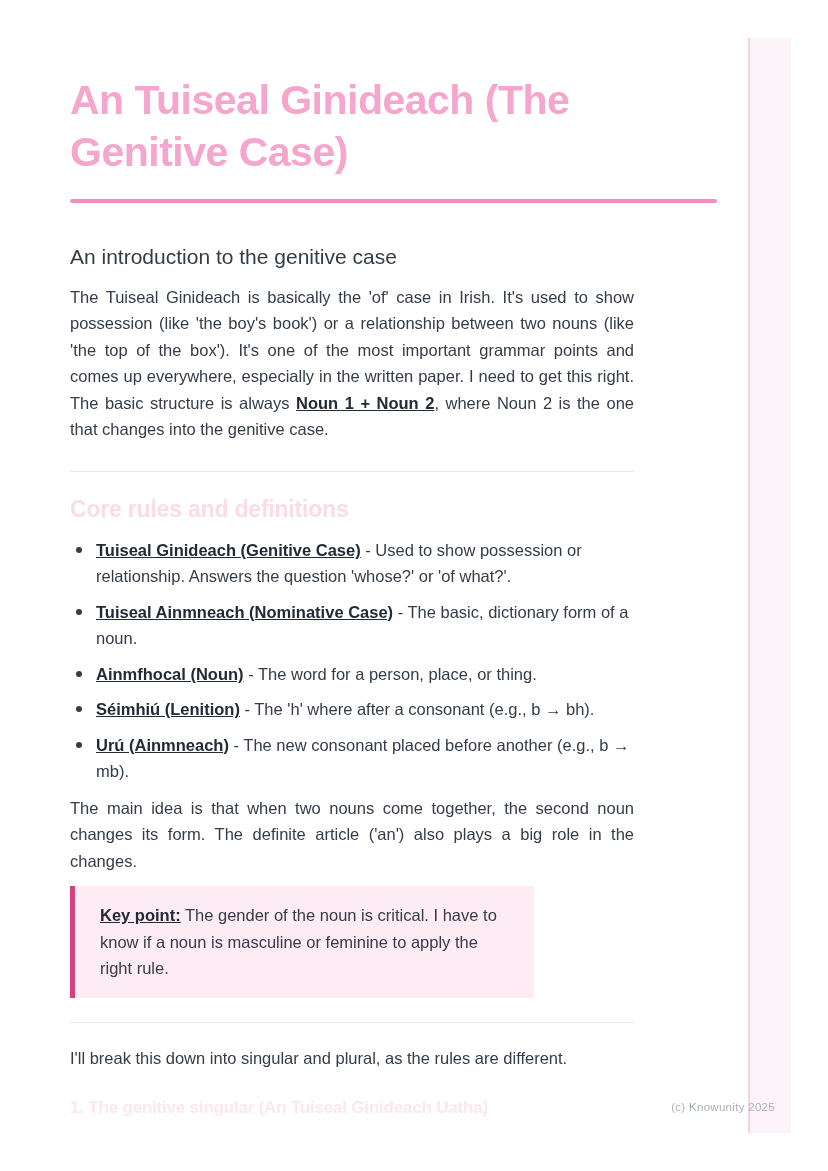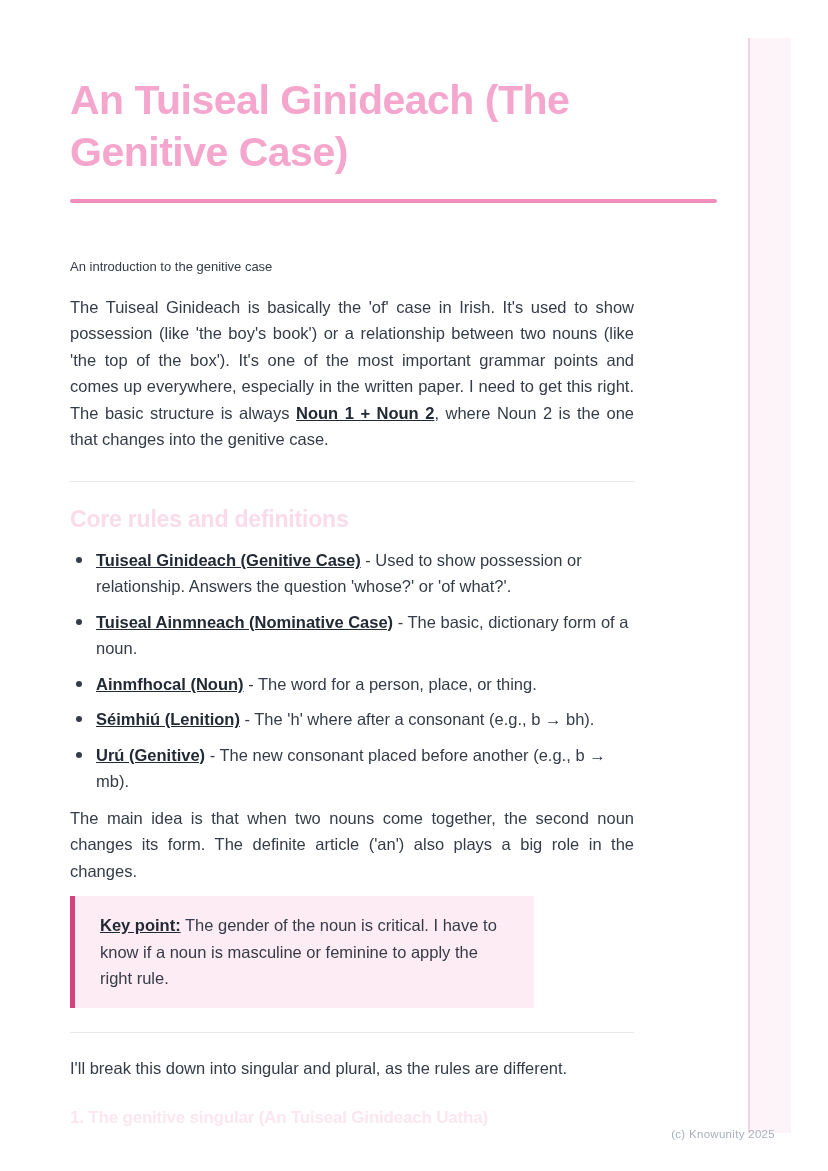--- a/index.html
+++ b/index.html
@@ -34,21 +34,21 @@
     margin-top:62px;width:600px;
     font-size:41px;line-height:1.28;font-weight:800;
     color:var(--title_pink);
     letter-spacing:-0.5px;
   }
   .title-rule{
     margin-top:20px;width:647px;height:4px;
     background:var(--rule_pink);border:none;border-radius:2px;
   }
   .intro{
-    margin-top:50px;font-size:13px;line-height:27px;
+    margin-top:40px;font-size:21px;line-height:27px;
   }
   p.body-para{
     margin-top:14px;font-size:16.5px;line-height:26.5px;
     text-align:justify;
   }
   .sec-divider{
     margin-top:28px;border:none;border-top:1px solid var(--divider_gray);
     height:0;width:564px;
   }
   h2.faded{
@@ -79,21 +79,21 @@
   }
   .sec-divider2{margin-top:24px;border:none;border-top:1px solid var(--divider_gray);width:564px;}
   p.break-para{
     margin-top:22px;font-size:16.5px;line-height:27px;
   }
   h3.faded3{
     margin-top:26px;font-size:17px;font-weight:700;
     color:var(--h3_pink);letter-spacing:-0.2px;
   }
   .footer{
-    position:absolute;top:1128px;right:53px;
+    position:absolute;top:1101px;right:53px;
     font-size:11.5px;color:var(--footer_gray);letter-spacing:0.3px;
   }
 </style>
 </head>
 <body>
 
 <div class="edge-stripe"></div>
 
 <div class="content">
 
@@ -107,21 +107,21 @@
 
   <hr class="sec-divider">
 
   <h2 class="faded">Core rules and definitions</h2>
 
   <ul class="defs">
     <li><span class="bullet-dot"></span><span class="b">Tuiseal Ginideach (Genitive Case)</span><span> - Used to show possession or relationship. Answers the question 'whose?' or 'of what?'.</span></li>
     <li><span class="bullet-dot"></span><span class="b">Tuiseal Ainmneach (Nominative Case)</span><span> - The basic, dictionary form of a noun.</span></li>
     <li><span class="bullet-dot"></span><span class="b">Ainmfhocal (Noun)</span><span> - The word for a person, place, or thing.</span></li>
     <li><span class="bullet-dot"></span><span class="b">Séimhiú (Lenition)</span><span> - The 'h' where after a consonant (e.g., b → bh).</span></li>
-    <li><span class="bullet-dot"></span><span class="b">Urú (Genitive)</span><span> - The new consonant placed before another (e.g., b → mb).</span></li>
+    <li><span class="bullet-dot"></span><span class="b">Urú (Ainmneach)</span><span> - The new consonant placed before another (e.g., b → mb).</span></li>
   </ul>
 
   <p class="main-idea">The main idea is that when two nouns come together, the second noun changes its form. The definite article ('an') also plays a big role in the changes.</p>
 
   <div class="callout"><span class="b">Key point:</span><span> The gender of the noun is critical. I have to know if a noun is masculine or feminine to apply the right rule.</span></div>
 
   <hr class="sec-divider2">
 
 
   <p class="break-para">I'll break this down into singular and plural, as the rules are different.</p>

